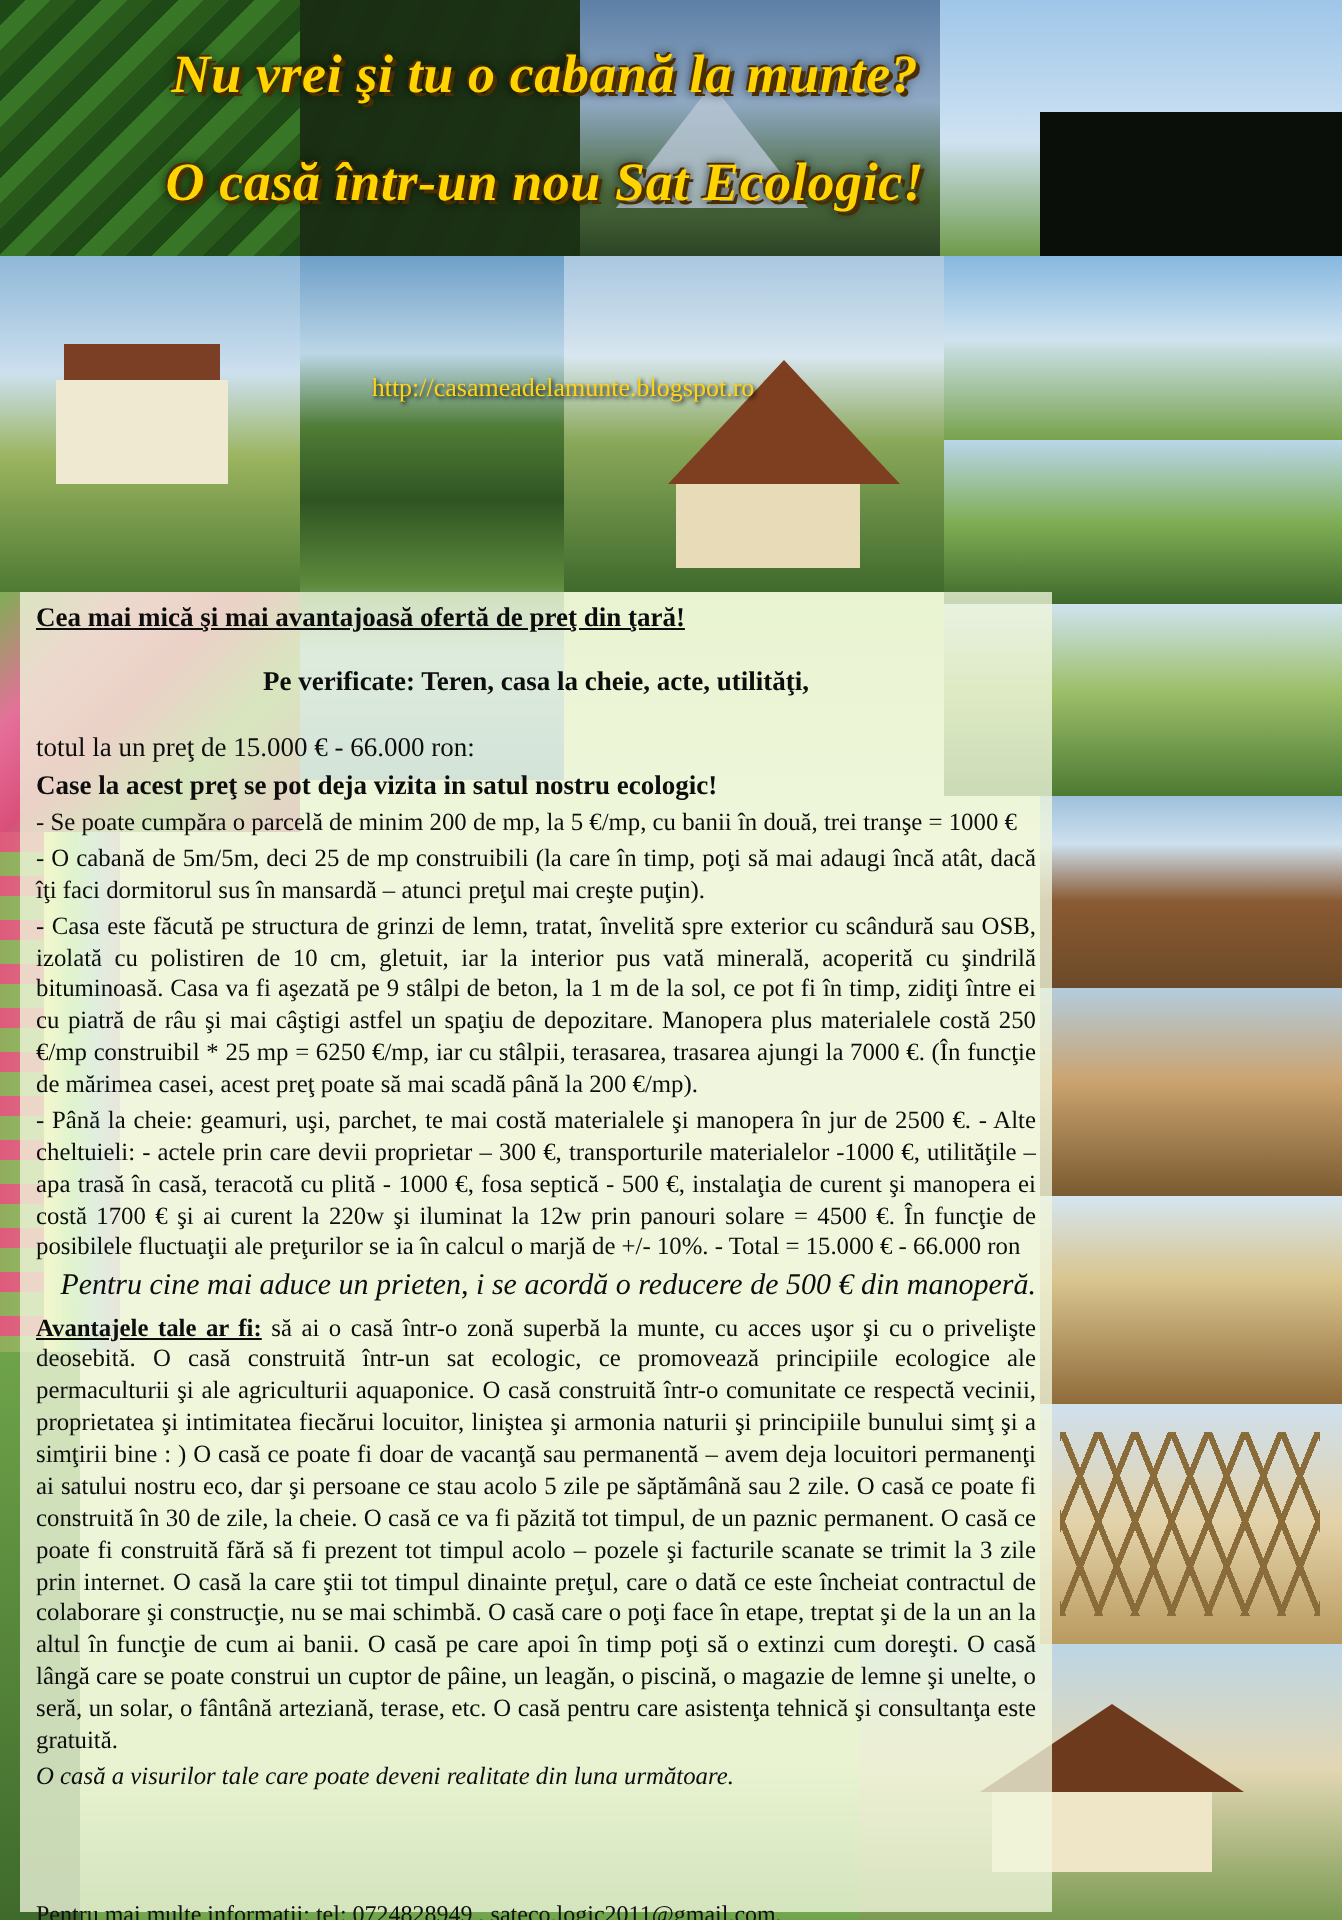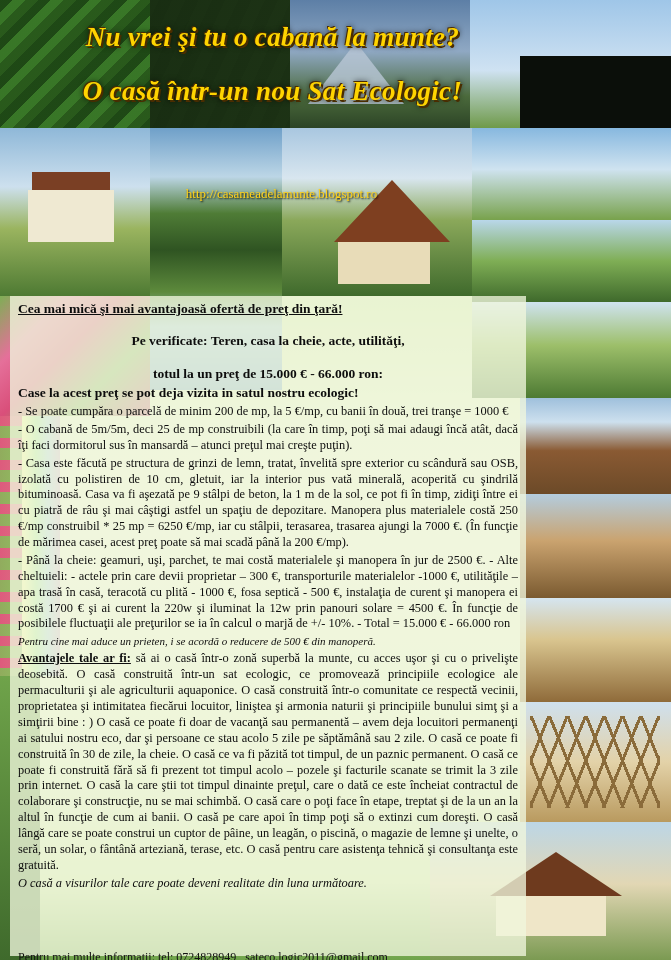--- a/index.html
+++ b/index.html
@@ -102,24 +102,24 @@
 
   
   .panel{
     position:absolute;left:18px;top:300px;width:500px;
     color:#0d0d0d;
   }
   .panel .hl{
     font-size:13.5px;font-weight:bold;text-decoration:underline;margin:0 0 2px 0;
   }
   .panel .ctr{text-align:center;font-size:13.5px;font-weight:bold;margin:15px;}
-  .panel .ctr2{text-align:center;font-size:13.5px;font-weight:bold;margin:0 0 2px 0;}
+  .panel .ctr2{text-align:left;font-size:13.5px;font-weight:normal;margin:0 0 2px 0;}
   .panel .lead{font-size:13.5px;font-weight:bold;margin:0 0 3px 0;}
   .panel p{margin:0 0 2px 0;font-size:12.4px;line-height:1.28;text-align:justify;}
-  .panel .center-ital{text-align:left;font-style:italic;font-size:11px;margin:1px 0 3px 0;}
+  .panel .center-ital{text-align:right;font-style:italic;font-size:15px;margin:1px 0 3px 0;}
   .panel .adv{font-size:12.4px;line-height:1.28;text-align:justify;margin:0;}
   .panel .adv b{text-decoration:underline;}
   .panel .dream{font-style:italic;font-size:12.4px;margin:2px 0 0 0;}
   .contact{
     position:absolute;left:18px;top:950px;width:560px;text-align:left;
     font-size:12px;line-height:1.3;color:#111;
   }
   .contact .l1{font-weight:normal;}
   
   .textwash{

